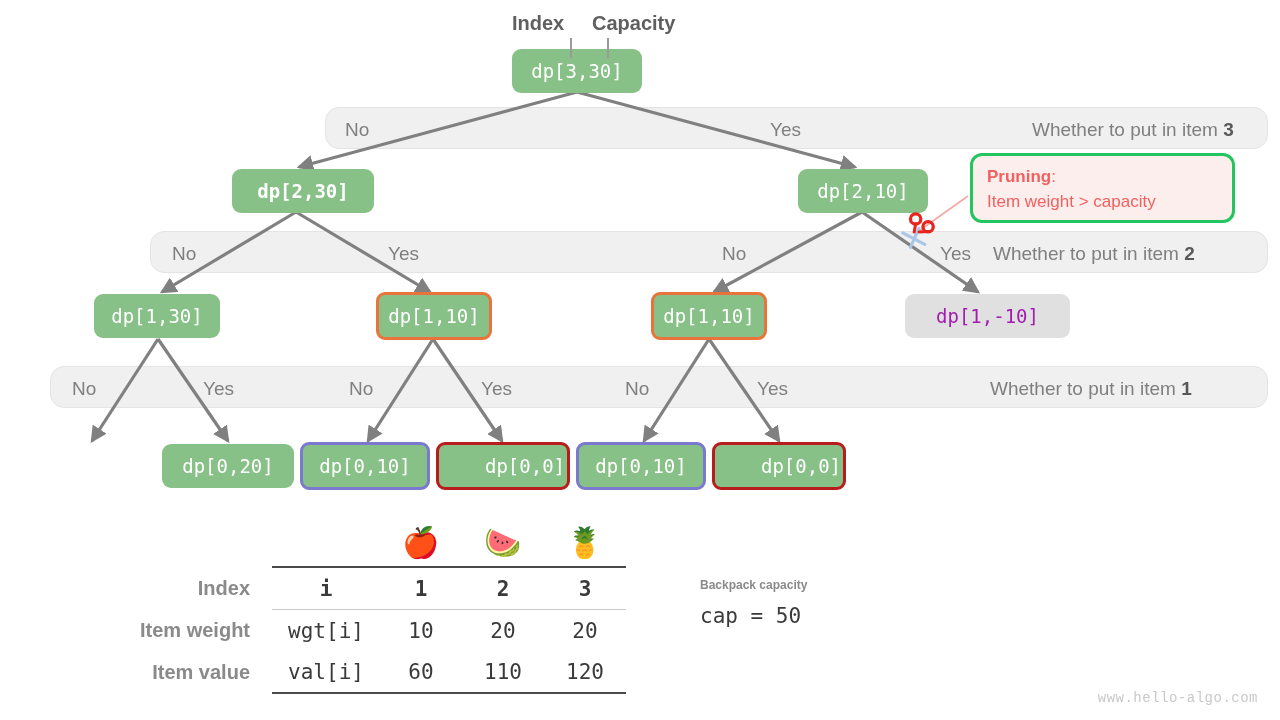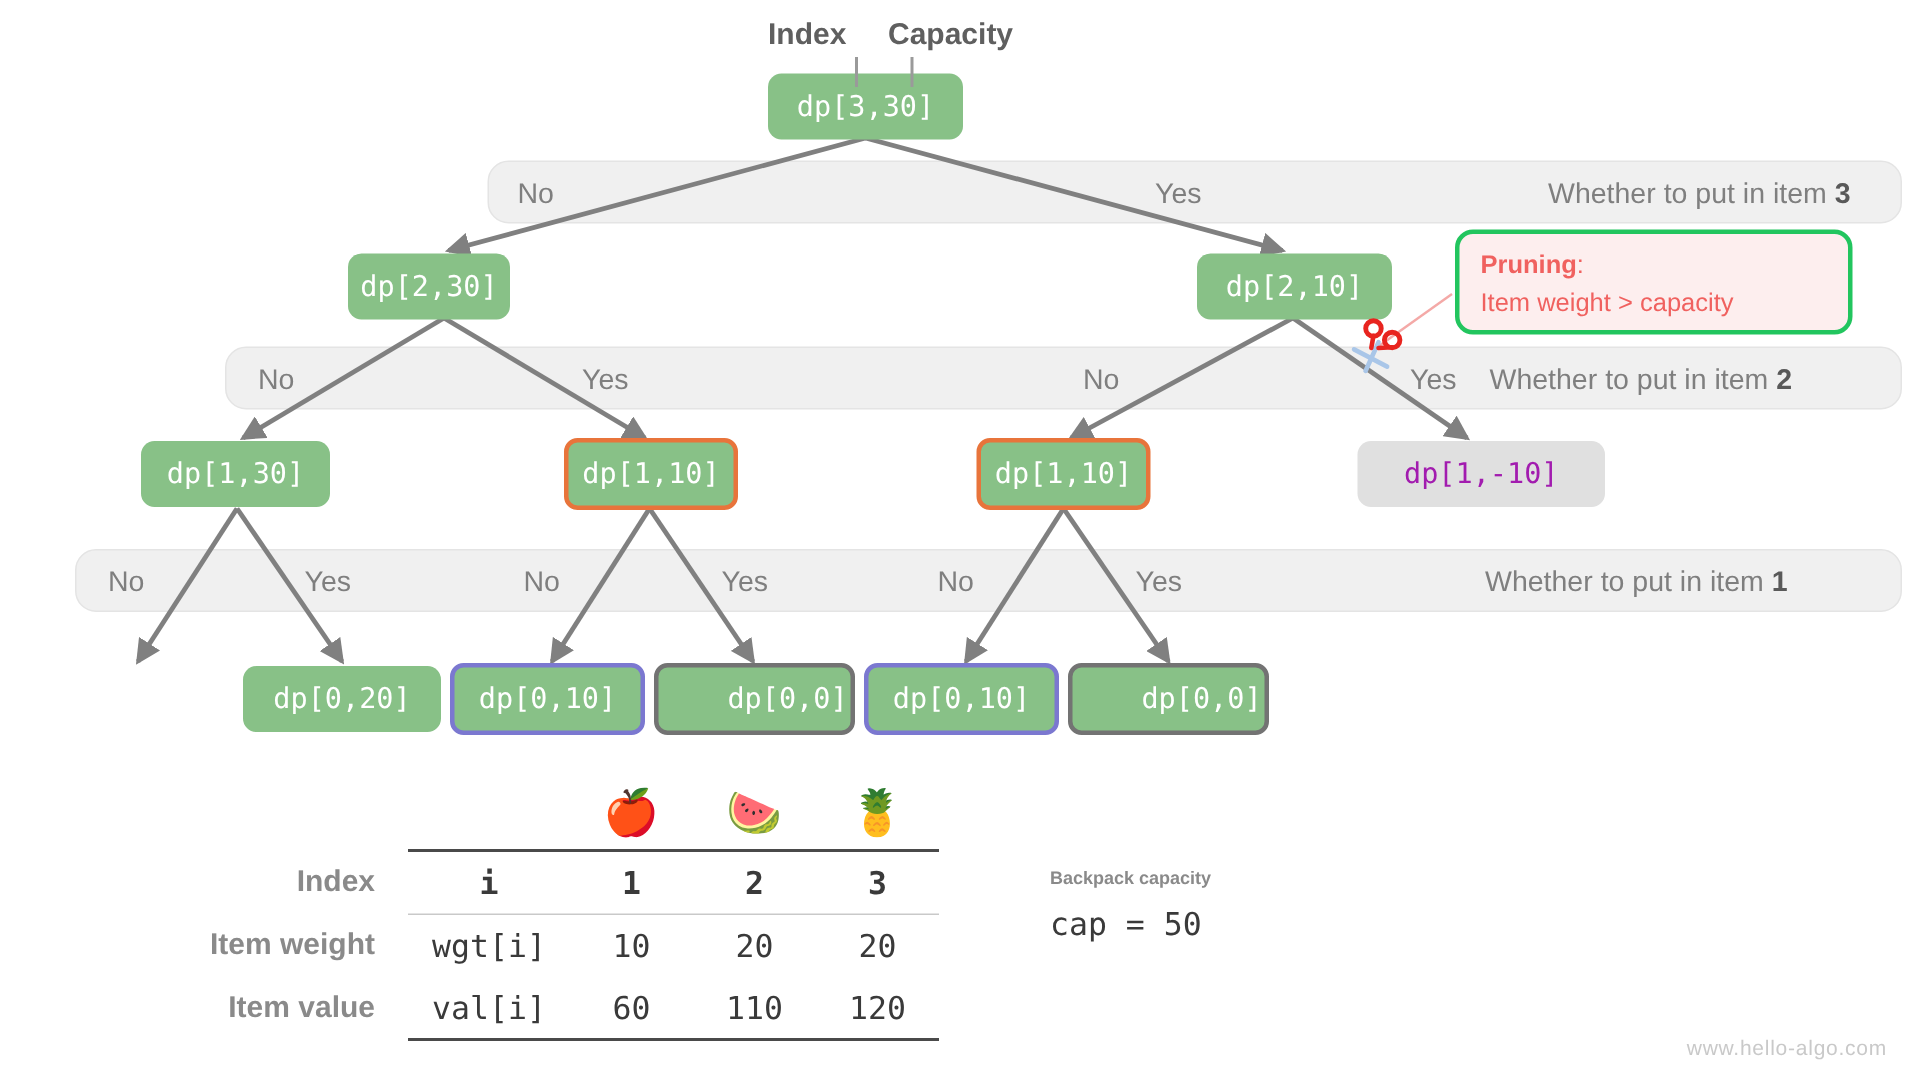--- a/index.html
+++ b/index.html
@@ -44,21 +44,21 @@
     color:#ffffff;
     font-family:"DejaVu Sans Mono","Liberation Mono",monospace;
     font-size:19px;
     display:flex;align-items:center;justify-content:center;
     letter-spacing:0px;
     white-space:nowrap;
     z-index:3;
   }
   .node.orange{border:3px solid #e8743b;}
   .node.purple{border:3px solid #7b78d0;}
-  .node.blue{border:3px solid #737373;padding-left:44px;}
+  .node.blue{border:3px solid #b91c1c;padding-left:44px;}
   .node.muted{background:#e0e0e0;color:#a21caf;}
 
   
   #edges{position:absolute;left:0;top:0;width:1280px;height:720px;z-index:2;}
 
   
   .hdr{
     position:absolute;
     color:#5f5f5f;
     font-size:20px;
@@ -113,21 +113,21 @@
   
   #cap-note{position:absolute;left:700px;top:578px;}
   #cap-note .t{font-size:12px;font-weight:bold;color:#8a8a8a;white-space:nowrap;}
   #cap-note .v{
     font-family:"DejaVu Sans Mono","Liberation Mono",monospace;
     font-size:21px;color:#3a3a3a;margin-top:12px;white-space:nowrap;
   }
 
   #watermark{
     position:absolute;right:22px;bottom:14px;
-    font-family:Liberation Sans, sans-serif;
+    font-family:Liberation Mono, monospace;
     font-size:14px;color:#c9c9c9;letter-spacing:.5px;
   }
 </style>
 </head>
 <body>
 
 <div id="stage">
 
   <div class="hdr" style="left:512px;top:12px;">Index</div>
   <div class="hdr" style="left:592px;top:12px;">Capacity</div>
@@ -179,21 +179,21 @@
 
       <line x1="709" y1="339" x2="644" y2="441"></line>
       <line x1="709" y1="339" x2="779" y2="441"></line>
     </g>
 
     <line x1="968" y1="196" x2="916" y2="233" stroke="#f4a9a7" stroke-width="1.6" fill="none"></line>
   </svg>
 
   <div class="node" style="left:512px;top:49px;width:130px;height:44px;">dp[3,30]</div>
 
-  <div class="node" style="left:232px;top:169px;width:108px;height:44px;">dp[2,30]</div>
+  <div class="node" style="left:232px;top:169px;width:142px;height:44px;font-weight:bold;">dp[2,30]</div>
   <div class="node" style="left:798px;top:169px;width:130px;height:44px;">dp[2,10]</div>
 
   <div class="node" style="left:94px;top:294px;width:126px;height:44px;">dp[1,30]</div>
   <div class="node orange" style="left:376px;top:292px;width:116px;height:48px;">dp[1,10]</div>
   <div class="node orange" style="left:651px;top:292px;width:116px;height:48px;">dp[1,10]</div>
   <div class="node muted" style="left:905px;top:294px;width:165px;height:44px;">dp[1,-10]</div>
 
   <div class="node" style="left:162px;top:444px;width:132px;height:44px;">dp[0,20]</div>
   <div class="node purple" style="left:300px;top:442px;width:130px;height:48px;">dp[0,10]</div>
   <div class="node blue" style="left:436px;top:442px;width:134px;height:48px;">dp[0,0]</div>

